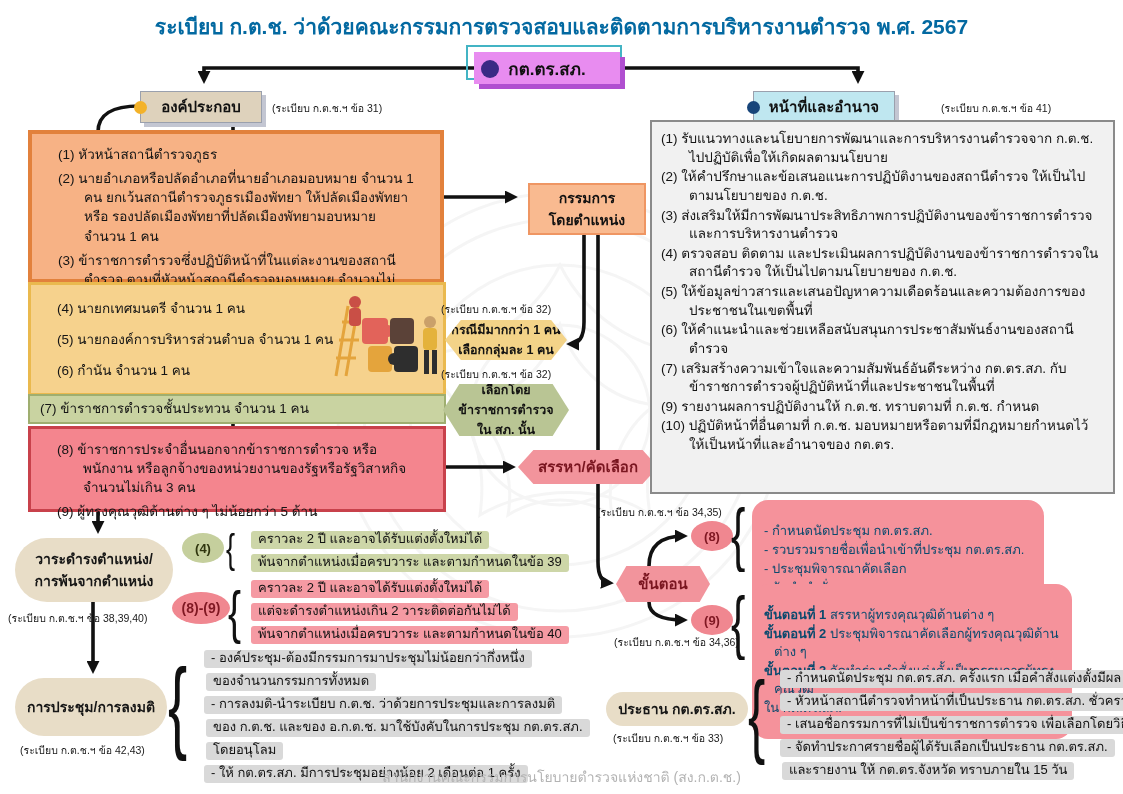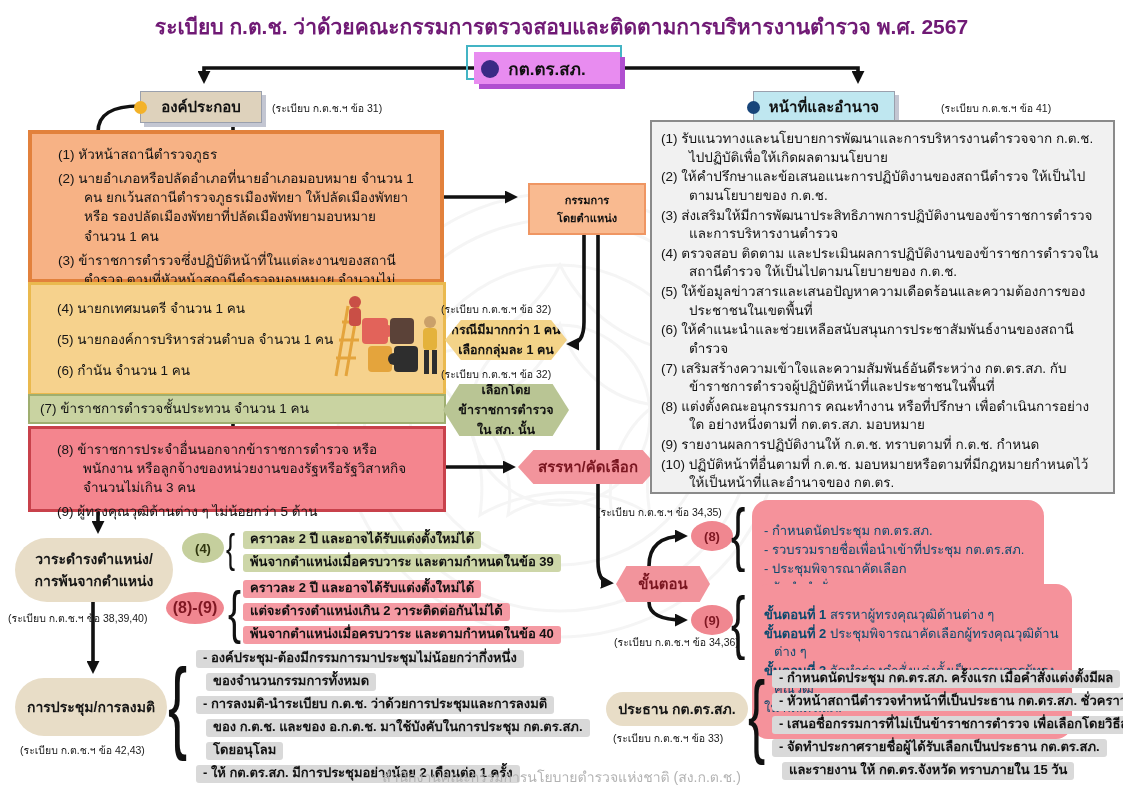--- a/index.html
+++ b/index.html
@@ -4,21 +4,21 @@
 <style>
   html,body{margin:0;padding:0;background:#ffffff;}
   #canvas{position:relative;width:1123px;height:794px;background:#ffffff;overflow:hidden;
           font-family:"Liberation Sans","DejaVu Sans",sans-serif;color:#111;}
   .abs{position:absolute;}
   .z0{z-index:0}.z1{z-index:1}.z2{z-index:2}.z3{z-index:3}
   .preline{white-space:pre-line;}
   .nowrap{white-space:nowrap;}
 
   
-  .title{left:0;top:10px;width:1123px;text-align:center;font-size:21px;font-weight:bold;color:#701a75;}
+  .title{left:0;top:10px;width:1123px;text-align:center;font-size:21px;font-weight:bold;color:#0369a1;}
 
   
   .root-outline{left:466px;top:45px;width:152px;height:31px;border:2px solid #43b4c4;background:transparent;}
   .root-box{left:474px;top:52px;width:146px;height:32px;background:#e88cf0;box-shadow:5px 5px 0 #b04fd0;
             display:flex;align-items:center;justify-content:center;font-size:17px;font-weight:bold;color:#101010;}
   .root-dot{left:481px;top:60px;width:18px;height:18px;border-radius:50%;background:#3a2a85;}
 
   
   .hd{height:30px;display:flex;align-items:center;justify-content:center;font-weight:bold;font-size:15px;
       box-shadow:4px 4px 0 #c3c6d2;border:1px solid #9aa0ad;}
@@ -32,21 +32,21 @@
   
   .grp{left:28px;padding:6px 10px;font-size:13.5px;line-height:1.42;color:#151515;}
   .grp p{margin:5px 16px;padding-left:26px;text-indent:-26px;}
   .grp1{top:130px;width:388px;height:133px;background:#f7b285;border:4px solid #e2813c;}
   .grp2{top:282px;width:392px;height:96px;background:#f6d28d;border:3px solid #eab94e;}
   .grp3{top:394px;width:394px;height:14px;background:#c9d3a1;border:2px solid #9fae70;}
   .grp4{top:426px;width:392px;height:68px;background:#f4858e;border:3px solid #c8414b;}
 
   
   .bypos{left:528px;top:183px;width:114px;height:48px;background:#f9ba90;border:2px solid #ef9663;
-         display:flex;align-items:center;justify-content:center;text-align:center;font-weight:bold;font-size:11px;}
+         display:flex;align-items:center;justify-content:center;text-align:center;font-weight:bold;font-size:14px;}
   .hex{display:flex;align-items:center;justify-content:center;text-align:center;font-weight:bold;}
   .hex-yellow{left:445px;top:320px;width:122px;height:40px;background:#f3d388;font-size:12.5px;
               clip-path:polygon(13% 0,87% 0,100% 50%,87% 100%,13% 100%,0 50%);}
   .hex-green{left:443px;top:384px;width:126px;height:52px;background:#b9c594;font-size:12.5px;
              clip-path:polygon(13% 0,87% 0,100% 50%,87% 100%,13% 100%,0 50%);}
   .hex-red{background:#f2949c;color:#7a1620;font-size:15px;
            clip-path:polygon(11% 0,89% 0,100% 50%,89% 100%,11% 100%,0 50%);}
   .hex-recruit{left:518px;top:450px;width:140px;height:34px;}
   .hex-steps{left:616px;top:566px;width:94px;height:36px;}
   .ellipse{border-radius:50%;display:flex;align-items:center;justify-content:center;font-weight:bold;}
@@ -62,21 +62,21 @@
   .pinkbox{background:#f5929b;border-radius:16px;color:#0c4a6e;font-size:13px;line-height:1.38;padding:21px 12px;}
   .pinkbox p{margin:1px 0;padding-left:10px;text-indent:-10px;}
   .stepp{margin:1px 0;}
   .stepp b{font-weight:bold;}
 
   
   .tan{background:#e8ddc7;border-radius:32px;display:flex;align-items:center;justify-content:center;
        text-align:center;font-weight:bold;font-size:14px;color:#161616;}
 
   
-  .hl-lines span{display:inline-block;padding:1px 7px 2px 7px;margin:0 0 3px 0;font-size:13px;border-radius:3px;font-weight:bold;}
+  .hl-lines span{display:inline-block;padding:1px 7px 2px 7px;margin:0 0 3px 8px;font-size:13px;border-radius:3px;}
   .hl-green span{background:#cdd6a8;}
   .hl-pink span{background:#f59aa3;}
   .hl-gray span{background:#d9d9d9;}
   .hl-lines{line-height:1.15;}
   .hl-lines .cont{margin-left:10px;}
   .hl-lines br{line-height:0;}
 
   .brace{color:#111;display:inline-block;transform-origin:left center;font-weight:400;}
 
   .footer{left:0;top:766px;width:1123px;text-align:center;font-size:14px;color:#b3b3b3;}
@@ -199,21 +199,20 @@
   <div class="abs z2 ref" style="left:614px;top:634px;">(ระเบียบ ก.ต.ช.ฯ ข้อ 34,36)</div>
 
   <div class="abs z2 duties">
     <p>(1) รับแนวทางและนโยบายการพัฒนาและการบริหารงานตำรวจจาก ก.ต.ช. ไปปฏิบัติเพื่อให้เกิดผลตามนโยบาย</p>
     <p>(2) ให้คำปรึกษาและข้อเสนอแนะการปฏิบัติงานของสถานีตำรวจ ให้เป็นไป ตามนโยบายของ ก.ต.ช.</p>
     <p>(3) ส่งเสริมให้มีการพัฒนาประสิทธิภาพการปฏิบัติงานของข้าราชการตำรวจ และการบริหารงานตำรวจ</p>
     <p>(4) ตรวจสอบ ติดตาม และประเมินผลการปฏิบัติงานของข้าราชการตำรวจใน สถานีตำรวจ ให้เป็นไปตามนโยบายของ ก.ต.ช.</p>
     <p>(5) ให้ข้อมูลข่าวสารและเสนอปัญหาความเดือดร้อนและความต้องการของ ประชาชนในเขตพื้นที่</p>
     <p>(6) ให้คำแนะนำและช่วยเหลือสนับสนุนการประชาสัมพันธ์งานของสถานีตำรวจ</p>
     <p>(7) เสริมสร้างความเข้าใจและความสัมพันธ์อันดีระหว่าง กต.ตร.สภ. กับ ข้าราชการตำรวจผู้ปฏิบัติหน้าที่และประชาชนในพื้นที่</p>
-    <p>(8) แต่งตั้งคณะอนุกรรมการ คณะทำงาน หรือที่ปรึกษา เพื่อดำเนินการอย่างใด อย่างหนึ่งตามที่ กต.ตร.สภ. มอบหมาย</p>
     <p>(9) รายงานผลการปฏิบัติงานให้ ก.ต.ช. ทราบตามที่ ก.ต.ช. กำหนด</p>
     <p>(10) ปฏิบัติหน้าที่อื่นตามที่ ก.ต.ช. มอบหมายหรือตามที่มีกฎหมายกำหนดไว้ ให้เป็นหน้าที่และอำนาจของ กต.ตร.</p>
   </div>
 
   <span class="abs z2 brace" style="left:731px;top:502px;font-size:54px;transform:scale(0.8,1.3);">{</span>
   <div class="abs z2 pinkbox" style="left:752px;top:500px;width:268px;">
     <p>- กำหนดนัดประชุม กต.ตร.สภ.</p>
     <p>- รวบรวมรายชื่อเพื่อนำเข้าที่ประชุม กต.ตร.สภ.</p>
     <p>- ประชุมพิจารณาคัดเลือก</p>
     <p>- จัดทำคำสั่ง</p>
@@ -231,21 +230,21 @@
 การพ้นจากตำแหน่ง</div>
   <div class="abs z2 ref" style="left:8px;top:610px;">(ระเบียบ ก.ต.ช.ฯ ข้อ 38,39,40)</div>
 
   <div class="abs z2 ellipse ell-green" style="left:182px;top:533px;width:42px;height:30px;font-size:13px;">(4)</div>
   <span class="abs z2 brace" style="left:226px;top:531px;font-size:32px;transform:scale(0.85,1.25);">{</span>
   <div class="abs z2 hl-lines hl-green nowrap" style="left:243px;top:529px;">
     <span>คราวละ 2 ปี และอาจได้รับแต่งตั้งใหม่ได้</span><br>
     <span>พ้นจากตำแหน่งเมื่อครบวาระ และตามกำหนดในข้อ 39</span>
   </div>
 
-  <div class="abs z2 ellipse ell-pink" style="left:166px;top:592px;width:58px;height:32px;font-size:16px;">(8)-(9)</div>
+  <div class="abs z2 ellipse ell-pink" style="left:172px;top:592px;width:58px;height:32px;font-size:14px;">(8)-(9)</div>
   <span class="abs z2 brace" style="left:228px;top:585px;font-size:46px;transform:scale(0.85,1.25);">{</span>
   <div class="abs z2 hl-lines hl-pink nowrap" style="left:243px;top:578px;">
     <span>คราวละ 2 ปี และอาจได้รับแต่งตั้งใหม่ได้</span><br>
     <span>แต่จะดำรงตำแหน่งเกิน 2 วาระติดต่อกันไม่ได้</span><br>
     <span>พ้นจากตำแหน่งเมื่อครบวาระ และตามกำหนดในข้อ 40</span>
   </div>
 
   <div class="abs z2 tan" style="left:15px;top:678px;width:152px;height:58px;">การประชุม/การลงมติ</div>
   <div class="abs z2 ref" style="left:20px;top:742px;">(ระเบียบ ก.ต.ช.ฯ ข้อ 42,43)</div>
   <span class="abs z2 brace" style="left:168px;top:658px;font-size:82px;transform:scale(0.7,1.25);">{</span>

